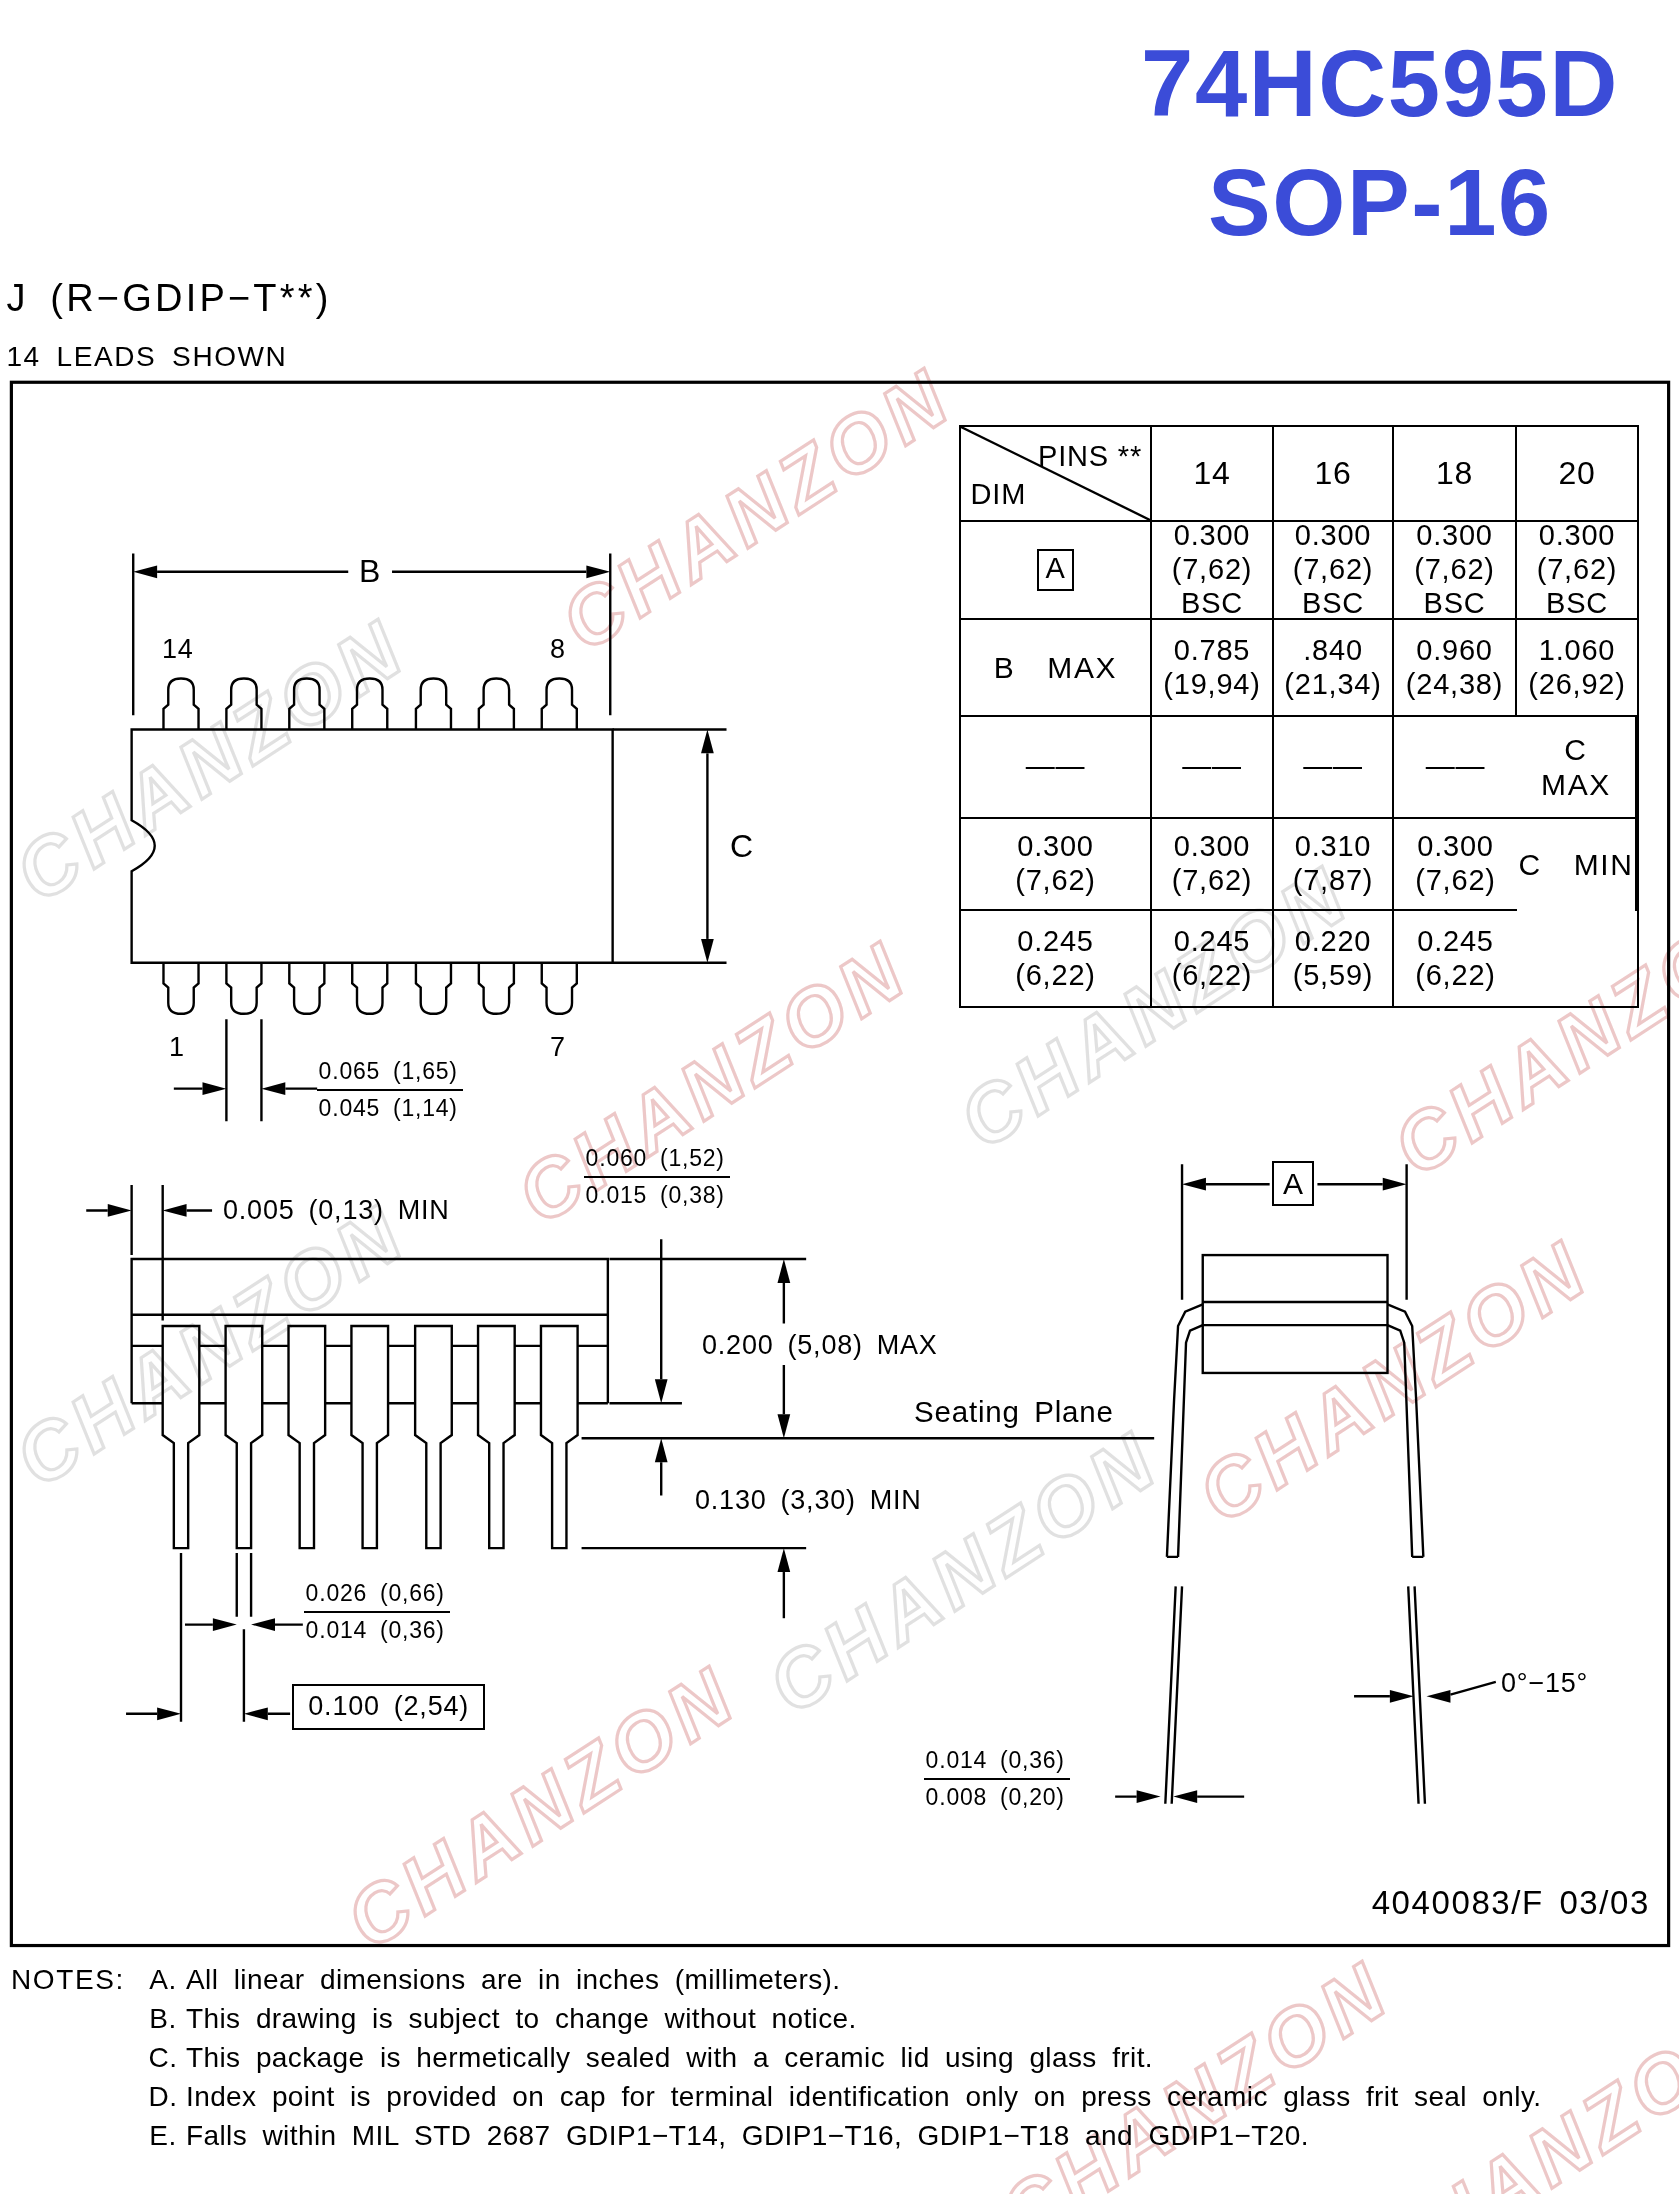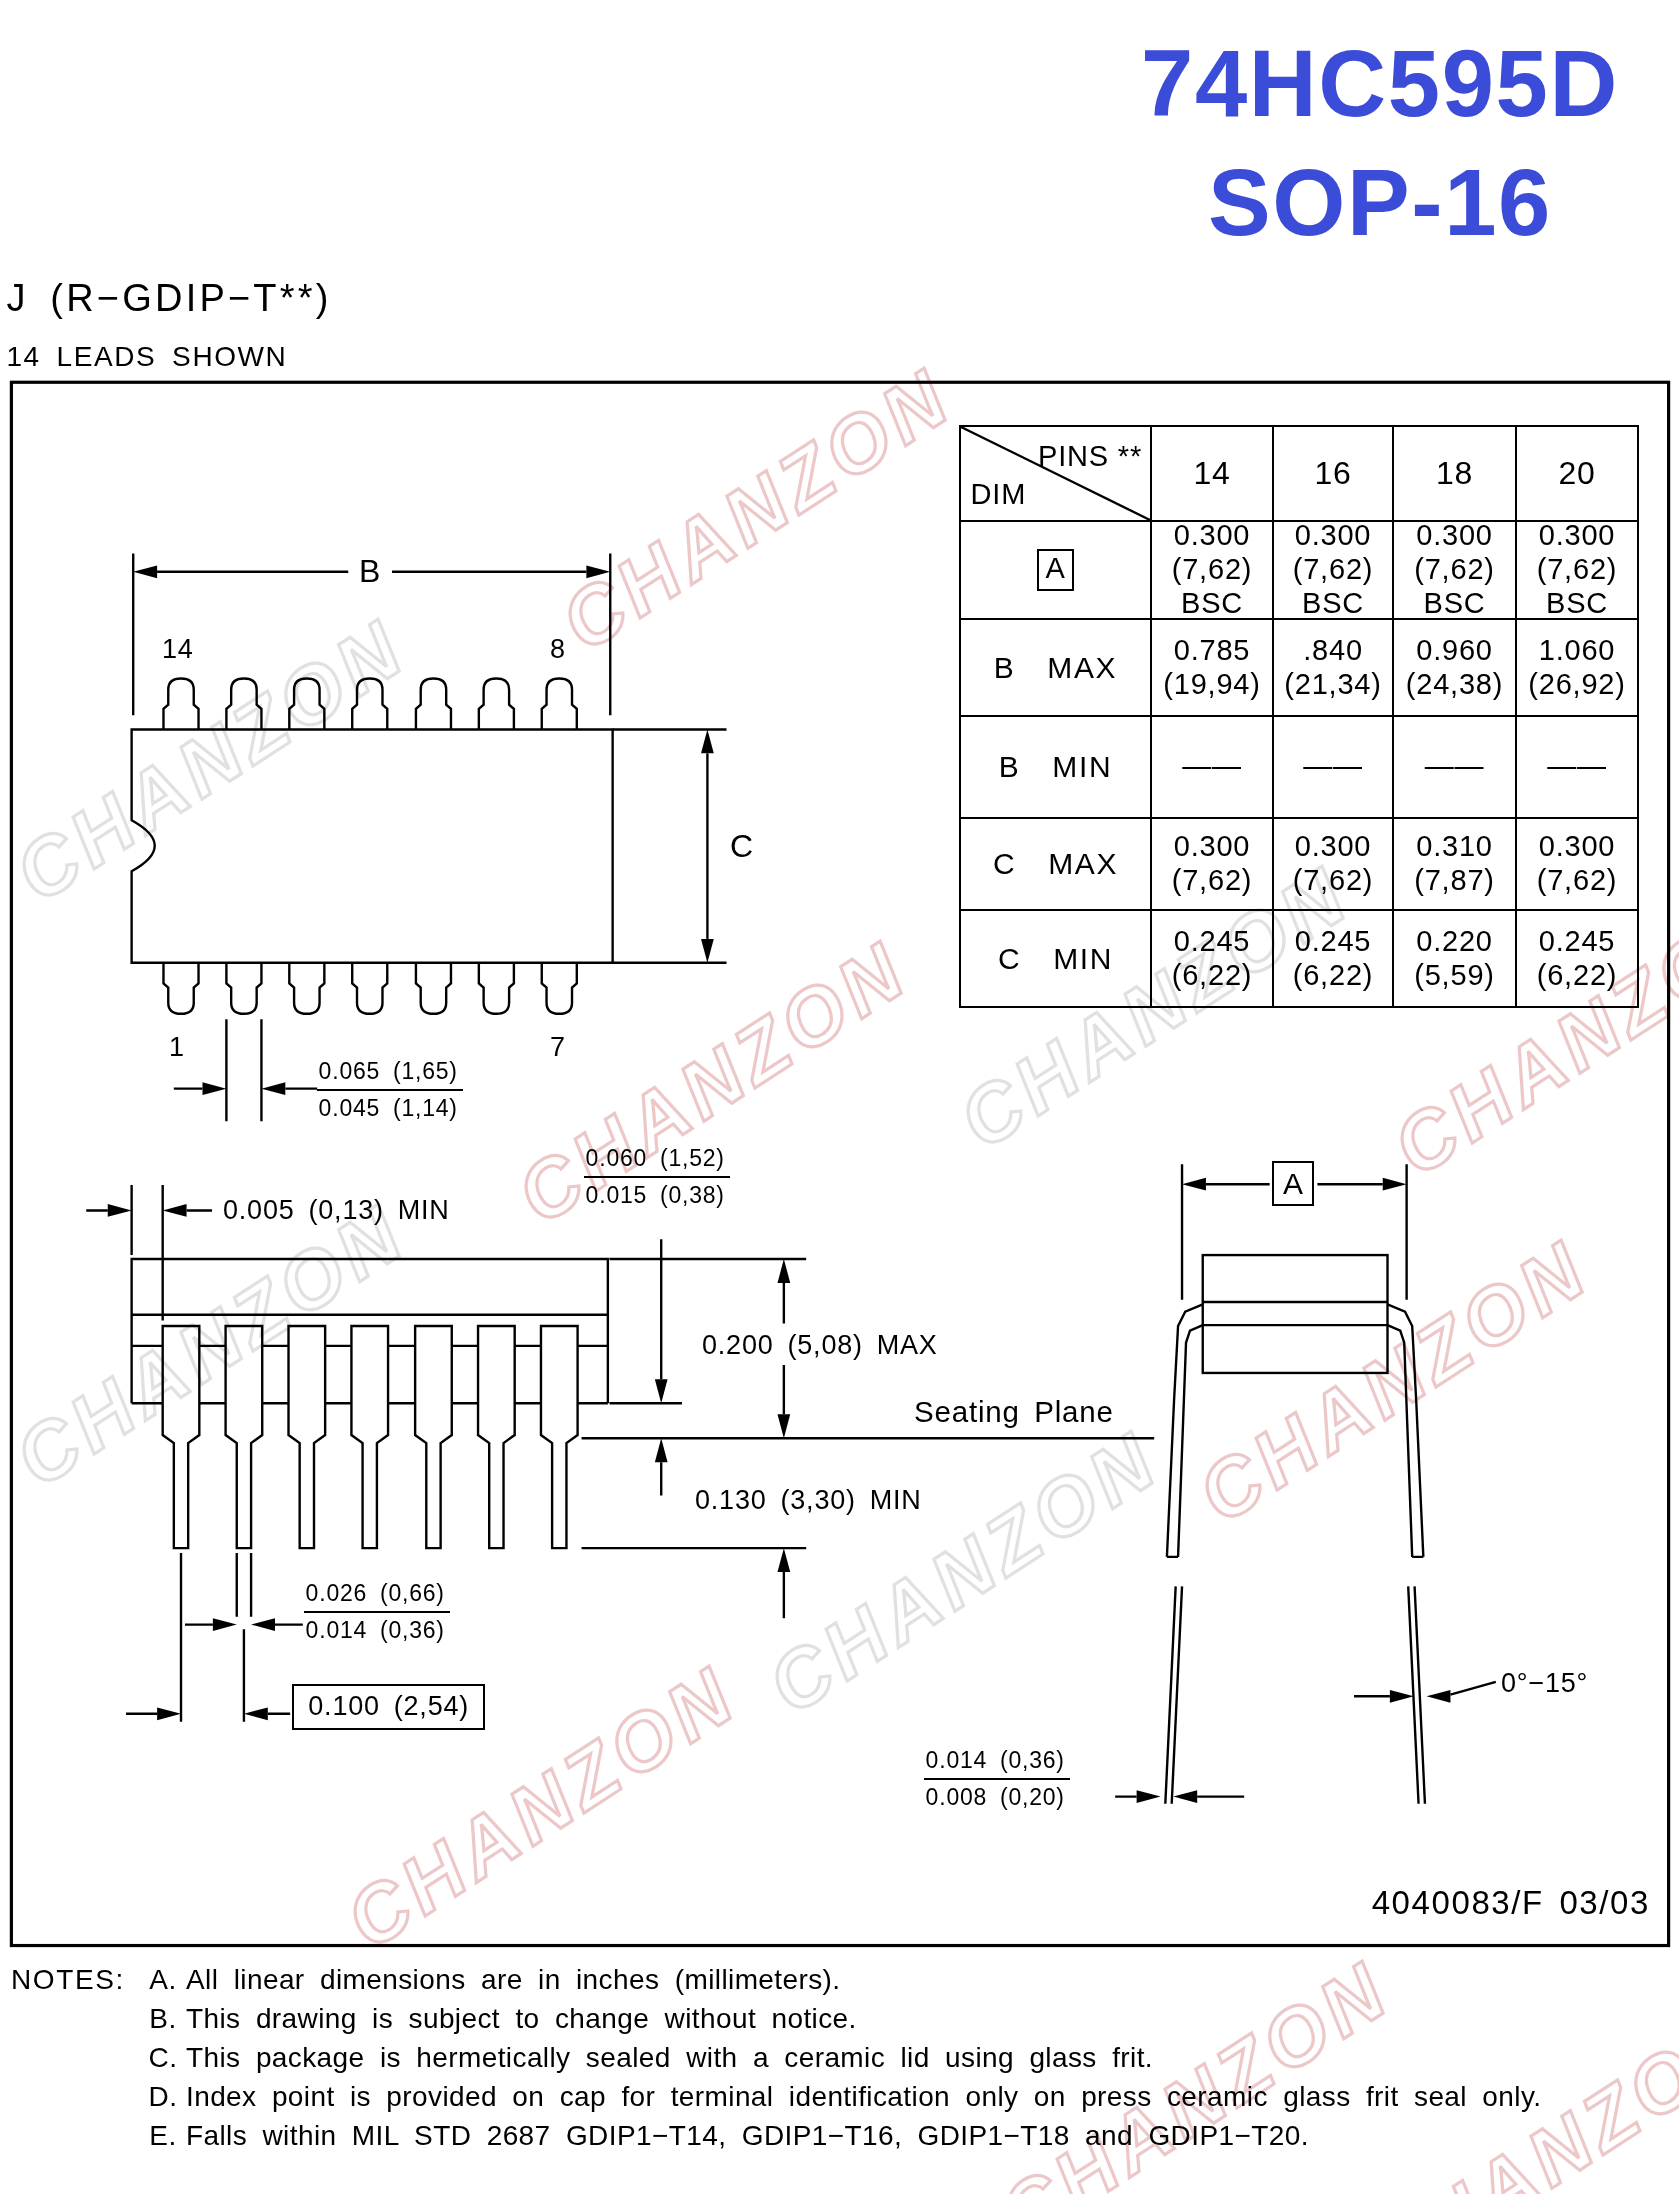--- a/index.html
+++ b/index.html
@@ -237,21 +237,20 @@
     <div class="tcell row-label">B MAX</div>
     <div class="tcell">0.785
 (19,94)</div>
     <div class="tcell">.840
 (21,34)</div>
     <div class="tcell">0.960
 (24,38)</div>
     <div class="tcell last-col">1.060
 (26,92)</div>
 
-    <div class="tcell row-label">B MIN</div>
     <div class="tcell">——</div>
     <div class="tcell">——</div>
     <div class="tcell">——</div>
     <div class="tcell last-col">——</div>
 
     <div class="tcell row-label">C MAX</div>
     <div class="tcell">0.300
 (7,62)</div>
     <div class="tcell">0.300
 (7,62)</div>

